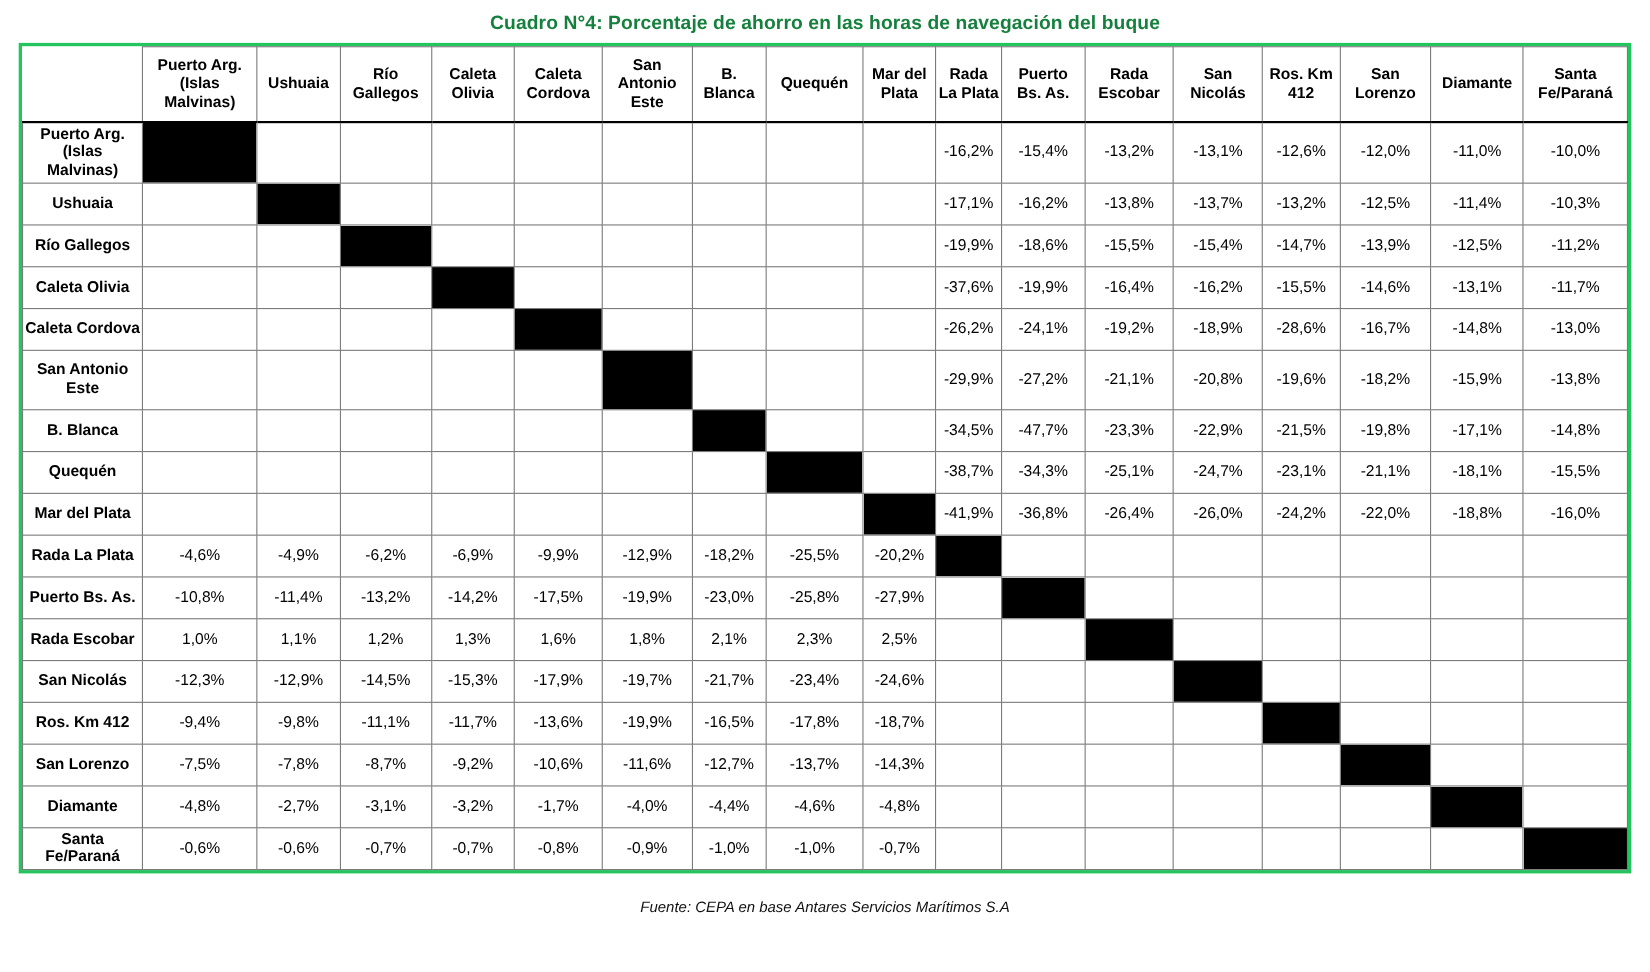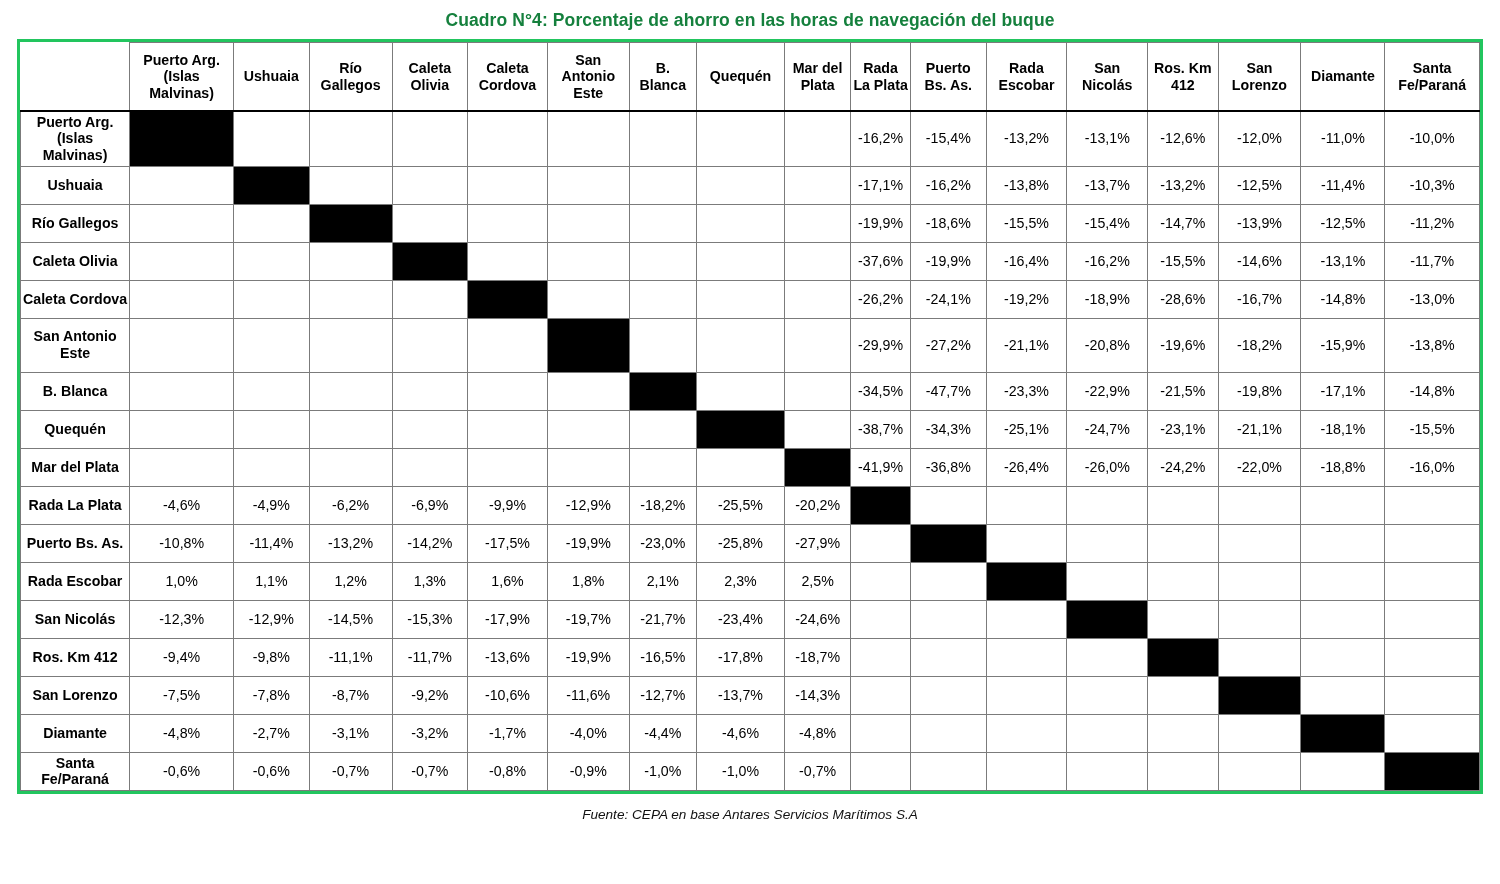--- a/index.html
+++ b/index.html
@@ -80,21 +80,21 @@
     font-weight: bold;
     font-size: 14.2px;
   }
   td.diag, th.diag { background: #000000 !important; }
   .bg-colLight { background: #d2d2d2; }
   .bg-rowLight { background: #e4e4e4; }
   .bg-rowMid   { background: #d0d0d0; }
   .bg-dark     { background: #aaaaaa; }
   .bg-headGray { background: #d2d2d2; }
   .footer {
-    margin-top: 13px;
+    margin-top: 23px;
     font-style: italic;
     font-size: 13.6px;
     color: #111;
     text-align: center;
     font-family: "Liberation Sans", sans-serif;
   }
 </style>
 </head>
 <body>
 

